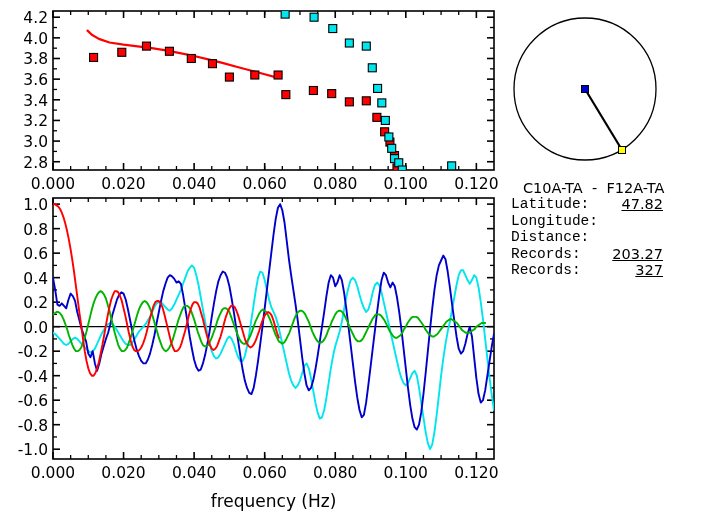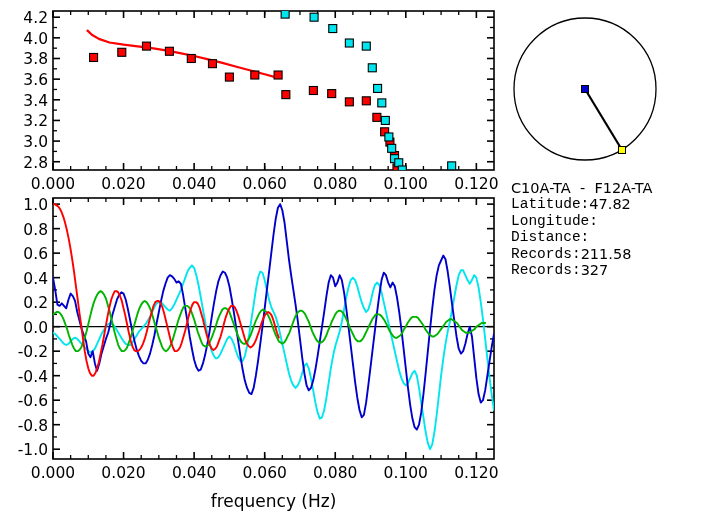--- a/index.html
+++ b/index.html
@@ -20,32 +20,33 @@
     left:511px; top:180px;
     width:190px;
     font-family:"DejaVu Sans","Liberation Sans",sans-serif;
     font-size:14.5px;
     line-height:16.4px;
     color:#000;
     letter-spacing:0px;
   }
   #info-panel .title{
     white-space:pre;
-    margin-left:0;
+    margin-left:12px;
   }
   #info-panel .row{
     display:flex;
     white-space:pre;
   }
   #info-panel .row .k{display:inline-block;font-family:Liberation Mono, monospace;}
   #info-panel .row .v{
     display:inline-block;
-    text-align:left;
+    text-align:right;
     flex:1;
     padding-right:38px;
+    text-decoration:underline;
   }
   .axis-title{
     font-size:17px;
   }
 </style>
 </head>
 <body>
 
 <div class="panel" id="dispersion-panel" style="left:0;top:0;width:510px;height:196px;">
   <svg id="svg-dispersion" width="510" height="196" viewBox="0 0 510 196">
@@ -345,19 +346,19 @@
     <span class="v">47.82</span>
   </div>
   <div class="row">
     <span class="k">Longitude:</span>
   </div>
   <div class="row">
     <span class="k">Distance:</span>
   </div>
   <div class="row">
     <span class="k">Records:</span>
-    <span class="v">211.58</span>
+    <span class="v">203.27</span>
   </div>
   <div class="row">
     <span class="k">Records:</span>
     <span class="v">327</span>
   </div>
 </div>
 
 </body></html>

